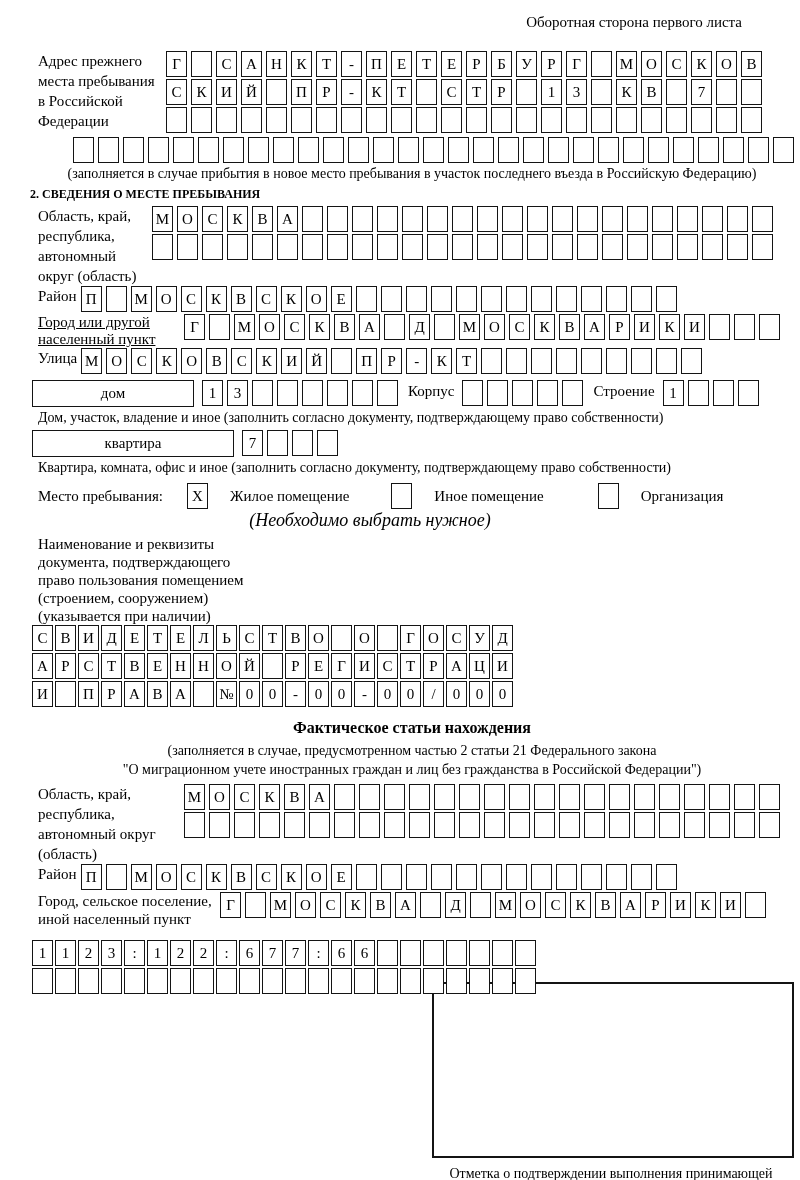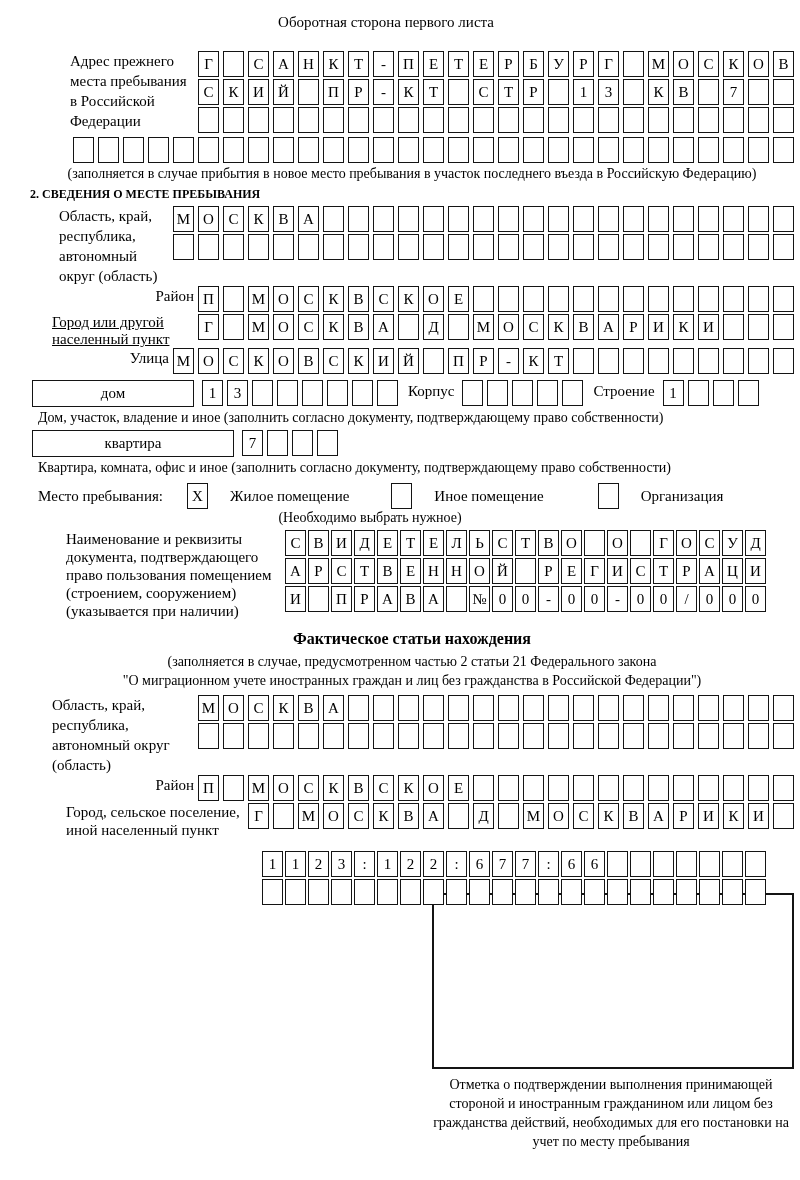--- a/index.html
+++ b/index.html
@@ -1,20 +1,20 @@
 <!DOCTYPE html>
 <html><head>
 <meta charset="utf-8">
 <style>
   html,body{margin:0;padding:0;background:#fff;}
   .page{width:800px;height:1180px;background:#ffffff;box-sizing:border-box;
         padding:14px 6px 0 30px;font-family:"Liberation Serif",serif;color:#000;
         position:relative;overflow:hidden;}
-  .hdr{text-align:center;padding-right:52px;font-size:15px;}
-  .frow{display:flex;justify-content:flex-end;align-items:flex-start;}
+  .hdr{text-align:right;padding-right:52px;font-size:15px;}
+  .frow{display:flex;justify-content:flex-start;align-items:flex-start;}
   .lbl{font-size:15px;line-height:20px;padding-left:8px;box-sizing:border-box;flex:0 0 auto;}
   .rows{display:flex;flex-direction:column;align-items:flex-end;flex:0 0 auto;}
   .cellrow{display:flex;margin-bottom:2px;justify-content:flex-end;}
   .cb{width:19px;height:24px;border:1.6px solid #141414;margin-left:4px;display:flex;
       align-items:center;justify-content:center;font-size:15px;box-sizing:content-box;
       font-family:"Liberation Serif",serif;background:#fff;}
   .tight .cb{margin-left:2px;}
   .inset28{margin-right:28px;}
   .cap{font-size:14px;line-height:17px;}
   .center{text-align:center;}
@@ -26,22 +26,22 @@
   .boxlabel{border:1.8px solid #141414;height:25px;display:flex;align-items:center;
             justify-content:center;font-size:15px;box-sizing:content-box;background:#fff;}
   .dom-box{width:160px;margin-left:2px;}
   .kv-box{width:200px;margin-left:2px;}
   .midtxt{font-size:15px;margin:3px 4px 0 10px;white-space:nowrap;}
   .leftcap{padding-left:8px;margin-top:2px;}
   .stay{display:flex;align-items:center;padding-left:8px;margin-top:7px;font-size:15px;gap:12px;}
   .stay .cellrow{margin-bottom:0;}
   .stay .lab{margin-left:10px;white-space:nowrap;}
   .gap1{margin-left:8px;}.gap2{margin-left:26px;}.gap3{margin-left:38px;}
-  .choose-note{font-size:14px;margin:1px 0 3px 215px;width:250px;text-align:center;}
-  .doc{margin-top:4px;}
+  .choose-note{font-size:18px;margin:1px 0 3px 215px;width:250px;text-align:center;font-style:italic;}
+  .doc{margin-top:4px;flex-direction:column;}
   .doc .lbl{line-height:18px;}
   .fact-title{font-weight:bold;font-size:16px;text-align:center;margin:10px 0 4px 0;}
   .fact-note{font-size:14px;text-align:center;line-height:19px;}
   .stamp-wrap{width:378px;margin-left:392px;margin-top:-14px;}
   .stamp-box{width:358px;height:172px;border:2px solid #141414;margin-left:10px;background:#fff;}
   .stamp-cap{font-size:14px;line-height:19px;text-align:center;margin-top:6px;}
 </style>
 </head>
 <body>
 

